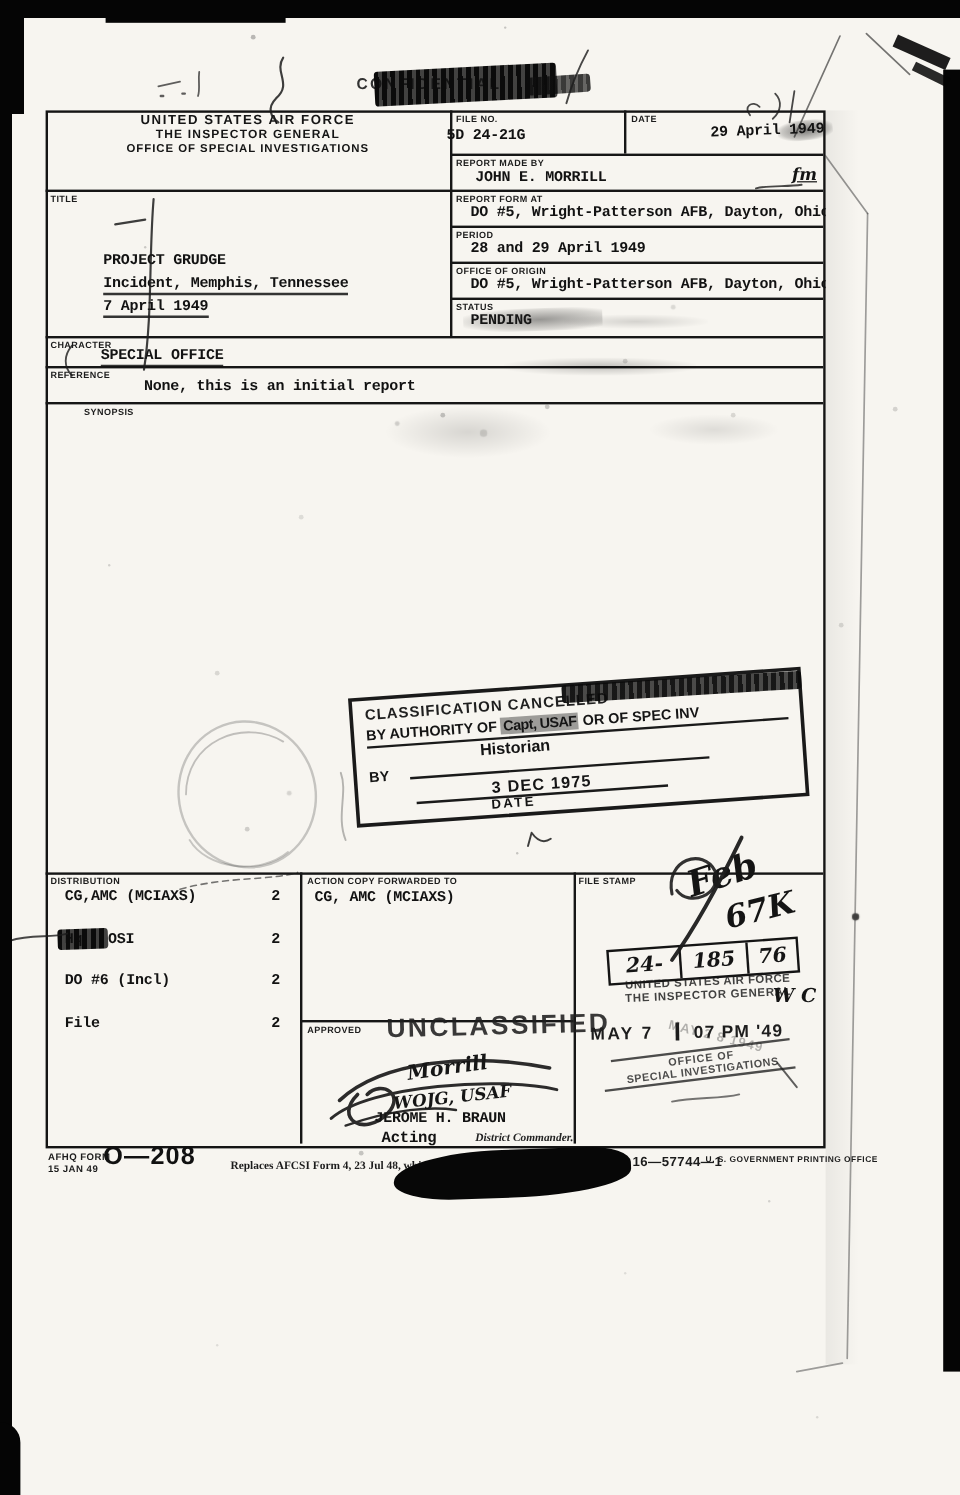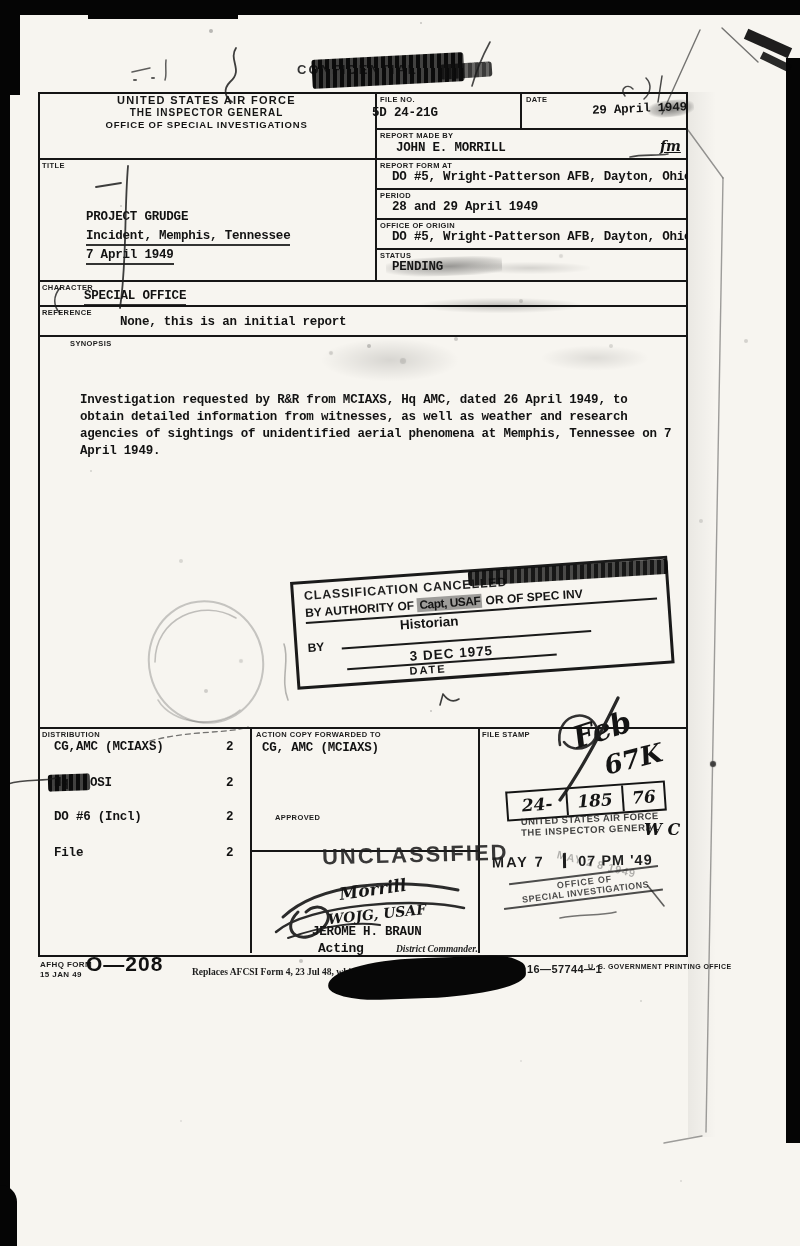--- a/index.html
+++ b/index.html
@@ -120,21 +120,20 @@
 
   <div class="lbl" style="left:42px;top:283px;">CHARACTER</div>
   <div class="typed u" style="left:84px;top:289px;">SPECIAL OFFICE</div>
   <div class="lbl" style="left:42px;top:308px;">REFERENCE</div>
   <div class="typed" style="left:96px;top:315px;margin-left:24px;">None, this is an initial report</div>
   <div class="smudge" style="left:420px;top:298px;width:160px;height:15px;background:radial-gradient(ellipse,rgba(0,0,0,.22),transparent 75%);"></div>
 
   <div class="lbl" style="left:42px;top:339px;padding-left:28px;">SYNOPSIS</div>
   <div class="smudge" style="left:320px;top:338px;width:140px;height:44px;background:radial-gradient(ellipse,rgba(0,0,0,.13),transparent 70%);"></div>
   <div class="smudge" style="left:540px;top:345px;width:110px;height:26px;background:radial-gradient(ellipse,rgba(0,0,0,.1),transparent 70%);"></div>
-  <div class="typed" style="left:80px;top:392px;width:592px;white-space:normal;line-height:17px;">Investigation requested by R&amp;R from MCIAXS, Hq AMC, dated 26 April 1949, to obtain detailed information from witnesses, as well as weather and research agencies of sightings of unidentified aerial phenomena at Memphis, Tennessee on 7 April 1949.</div>
 
   <div style="position:absolute;left:290px;top:582px;width:372px;height:102px;border:3px solid #1a1a1a;transform:rotate(-4deg);transform-origin:left top;z-index:20;">
     <div class="stamp" style="left:10px;top:5px;font-size:12.5px;letter-spacing:.8px;position:absolute;">CLASSIFICATION CANCELLED</div>
     <div style="position:absolute;left:10px;top:22px;width:352px;border-bottom:2px solid #1a1a1a;padding-bottom:2px;font-weight:700;font-size:12px;white-space:nowrap;">
       <span>BY AUTHORITY OF</span>
       <span style="background:rgba(10,10,10,.38);padding:0 2px;letter-spacing:-.5px;">Capt, USAF</span>
       <span>OR OF SPEC INV</span>
     </div>
     <div style="position:absolute;left:10px;top:52px;font-weight:700;font-size:12px;">
       <span>BY</span>
@@ -157,21 +156,21 @@
   <div class="typed" style="left:226px;top:776px;">2</div>
   <div class="scribble" style="left:48px;top:774px;width:42px;height:17px;transform:rotate(-2deg);"></div>
   <div class="typed" style="left:54px;top:810px;">DO #6 (Incl)</div>
   <div class="typed" style="left:226px;top:810px;">2</div>
   <div class="typed" style="left:54px;top:846px;">File</div>
   <div class="typed" style="left:226px;top:846px;">2</div>
 
   <div class="lbl" style="left:256px;top:730px;">ACTION COPY FORWARDED TO</div>
   <div class="typed" style="left:262px;top:741px;">CG, AMC (MCIAXS)</div>
 
-  <div class="lbl" style="left:256px;top:813px;margin-left:19px;">APPROVED</div>
+  <div class="lbl" style="left:256px;top:854px;">APPROVED</div>
   <div class="stamp" style="left:322px;top:842px;font-size:22px;letter-spacing:2px;transform:rotate(-1.5deg);opacity:.88;font-family:'Liberation Sans',sans-serif;">UNCLASSIFIED</div>
 
   <svg class="marks" style="left:268px;top:862px;" width="210" height="80" viewBox="0 0 210 80">
     <g stroke="#161616" stroke-width="3" fill="none" stroke-linecap="round" opacity=".9">
       <path d="M15,55 C50,22 125,15 190,28"></path>
       <path d="M8,70 C40,42 150,35 196,46" stroke-width="2.5"></path>
       <path d="M30,50 C10,70 35,86 55,66 C70,50 50,38 38,50"></path>
       <path d="M20,76 C60,62 92,60 112,63" stroke-width="2"></path>
     </g>
     <text x="72" y="34" transform="rotate(-8 100 34)" font-family="DejaVu Serif,serif" font-style="italic" font-weight="700" font-size="17" fill="#161616">Morrill</text>

